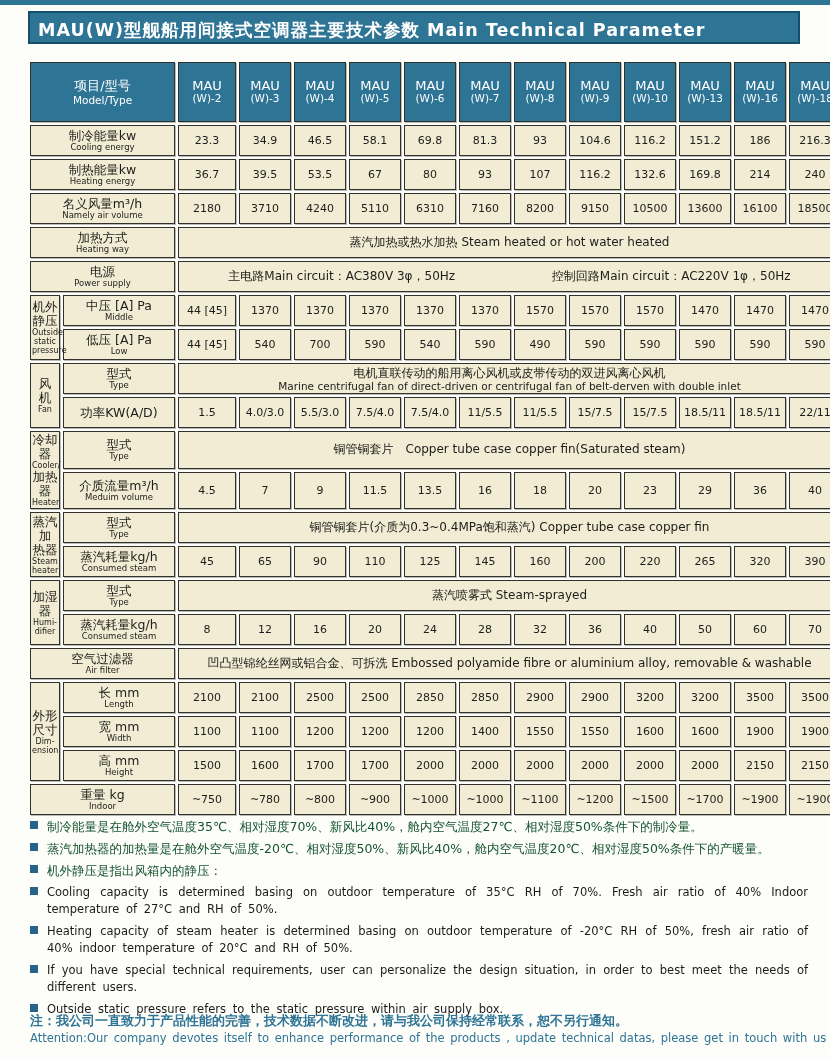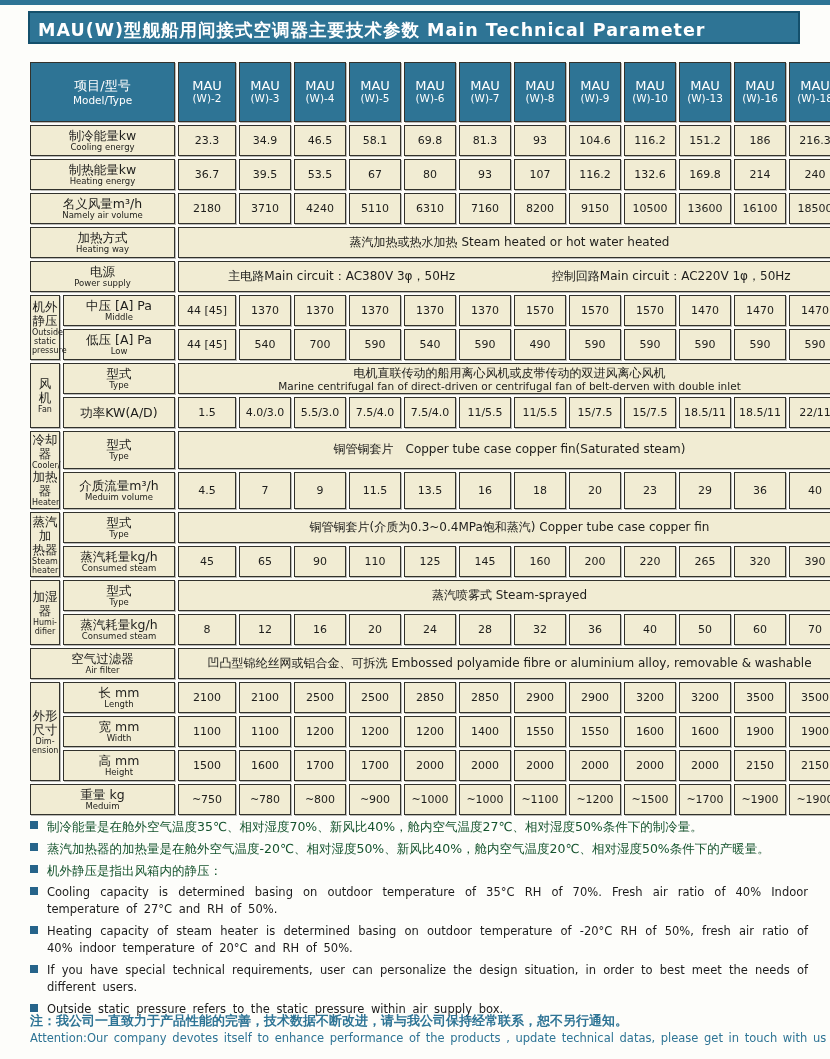--- a/index.html
+++ b/index.html
@@ -423,21 +423,21 @@
             <td class="vcell">2000</td>
             <td class="vcell">2000</td>
             <td class="vcell">2000</td>
             <td class="vcell">2000</td>
             <td class="vcell">2150</td>
             <td class="vcell">2150</td>
           </tr>
           <tr>
             <td class="lcell" colspan="2">
               <div class="lzh">重量 kg</div>
-              <div class="len">Meduim</div>
+              <div class="len">Indoor</div>
             </td>
             <td class="vcell">~750</td>
             <td class="vcell">~780</td>
             <td class="vcell">~800</td>
             <td class="vcell">~900</td>
             <td class="vcell">~1000</td>
             <td class="vcell">~1000</td>
             <td class="vcell">~1100</td>
             <td class="vcell">~1200</td>
             <td class="vcell">~1500</td>

